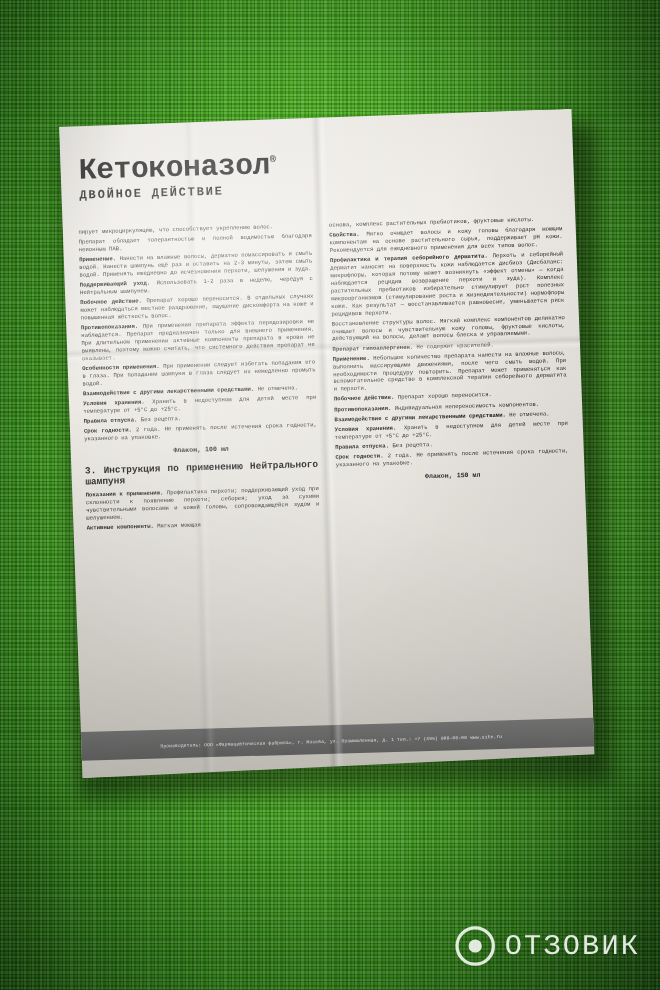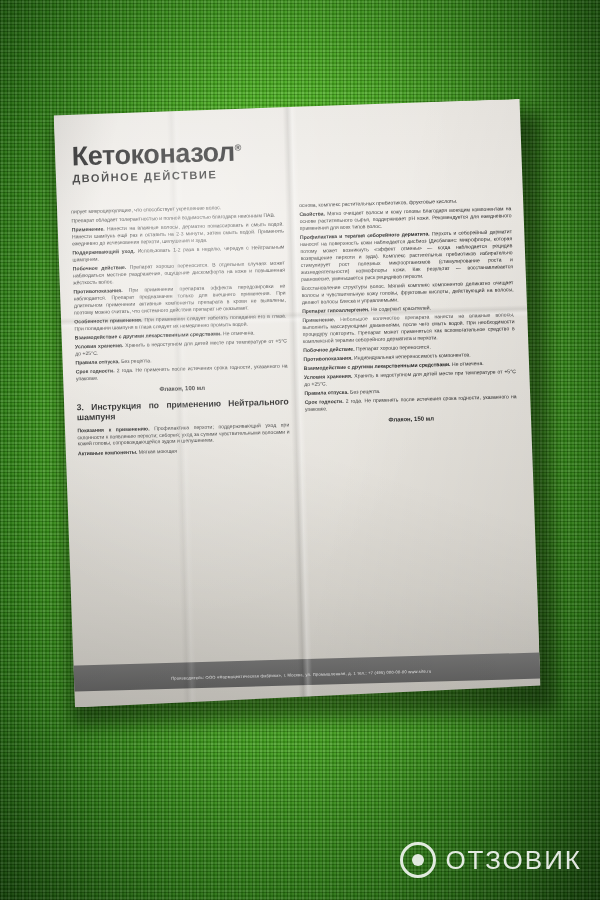--- a/index.html
+++ b/index.html
@@ -12,20 +12,21 @@
     height: 900px;
     overflow: hidden;
     font-family: "Liberation Sans", sans-serif;
   }
   #scene {
     position: relative;
     width: 600px;
     height: 900px;
     overflow: hidden;
     background-color: #be185d;
+    font-family: Liberation Mono, monospace;
   }
   
   .cloth {
     position: absolute;
     inset: 0;
     background-color: #44ac1c;
     background-image:
       repeating-linear-gradient(0deg,
         rgba(0,0,0,0.16) 0px, rgba(0,0,0,0.16) 1px,
         rgba(255,255,255,0.10) 1px, rgba(255,255,255,0.10) 3px,

